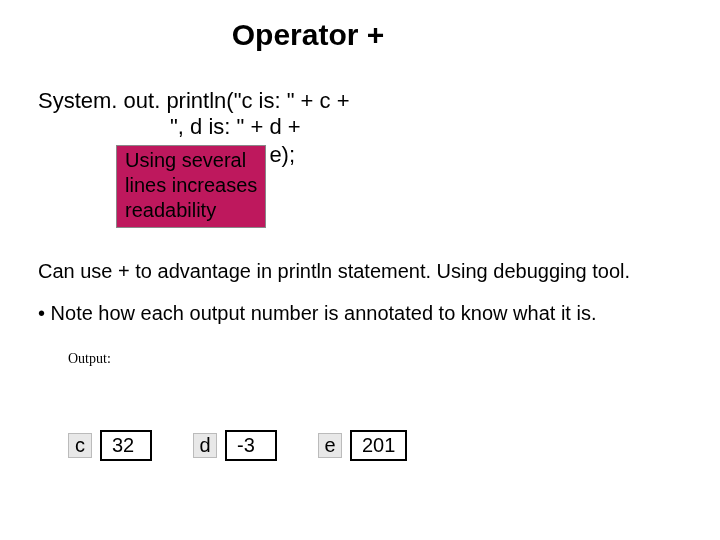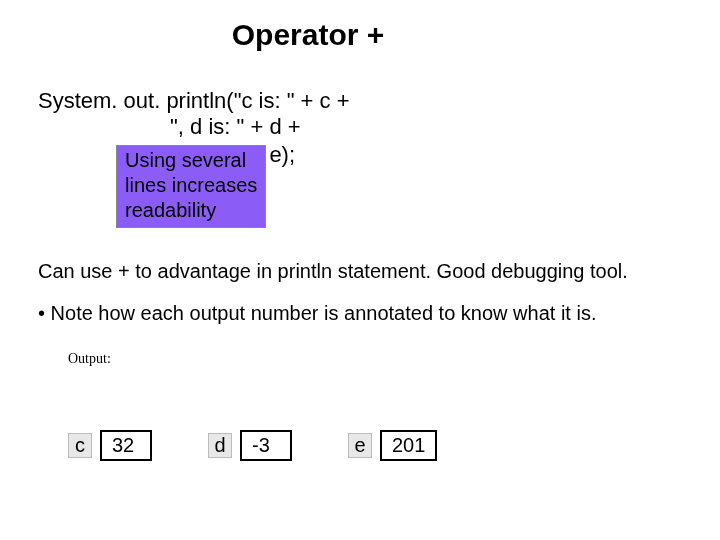--- a/index.html
+++ b/index.html
@@ -37,21 +37,21 @@
   .code-line3 {
     position: absolute;
     top: 54px;
     left: 132px;
     white-space: pre;
   }
   .note-box {
     position: absolute;
     top: 145px;
     left: 116px;
-    background: #8b5cf6;
+    background: #be185d;
     border: 1px solid #888;
     padding: 2px 8px 4px 8px;
     font-size: 20px;
     line-height: 1.25;
   }
   .para1 {
     position: absolute;
     top: 260px;
     left: 38px;
     right: 30px;
@@ -88,21 +88,21 @@
     padding: 0 4px;
     min-width: 14px;
     text-align: center;
   }
   .var-box {
     display: inline-block;
     border: 2px solid #000;
     padding: 2px 10px;
     min-width: 28px;
     text-align: left;
-    margin-right: 48px;
+    margin-right: 33px;
   }
 </style>
 </head>
 <body>
 
 <div class="slide">
 
   <div class="title">Operator +</div>
 
   <div class="code-block">
@@ -110,21 +110,21 @@
     <div class="code-line2">", d is: " + d +</div>
     <div class="code-line3">", e is: " + e);</div>
   </div>
 
   <div class="note-box">
     <div>Using several</div>
     <div>lines increases</div>
     <div>readability</div>
   </div>
 
-  <div class="para1">Can use + to advantage in println statement. Good debugging tool.</div>
+  <div class="para1">Can use + to advantage in println statement. Using debugging tool.</div>
   <div class="para2">• Note how each output number is annotated to know what it is.</div>
 
   <div class="output-block">
     <div>Output:</div>
   </div>
 
   <div class="vars-row">
     <span class="var-label">c</span>
     <span class="var-box">32</span>
 

